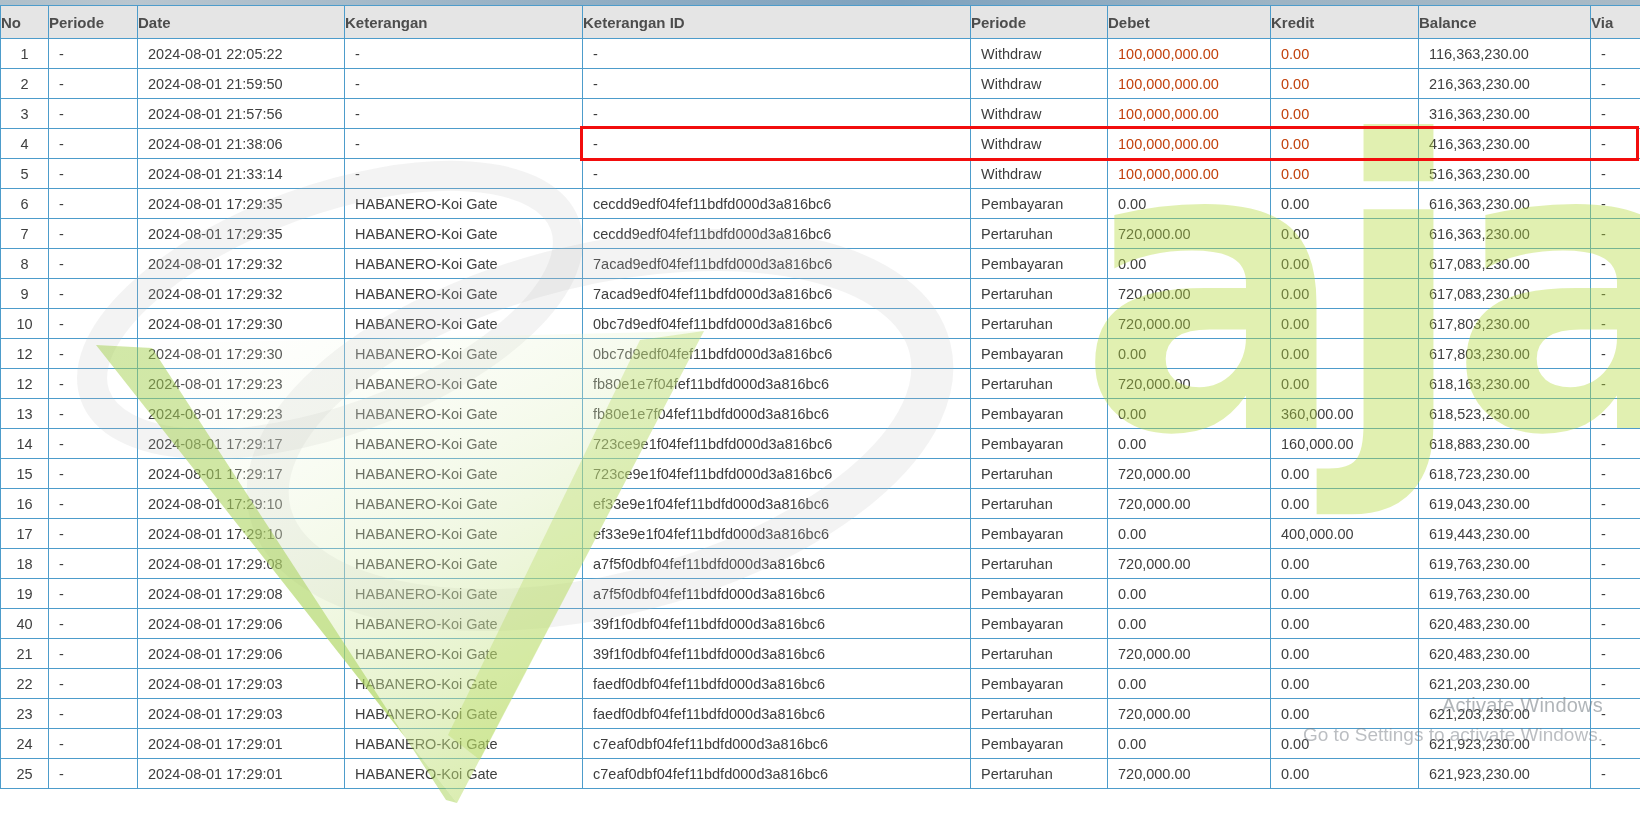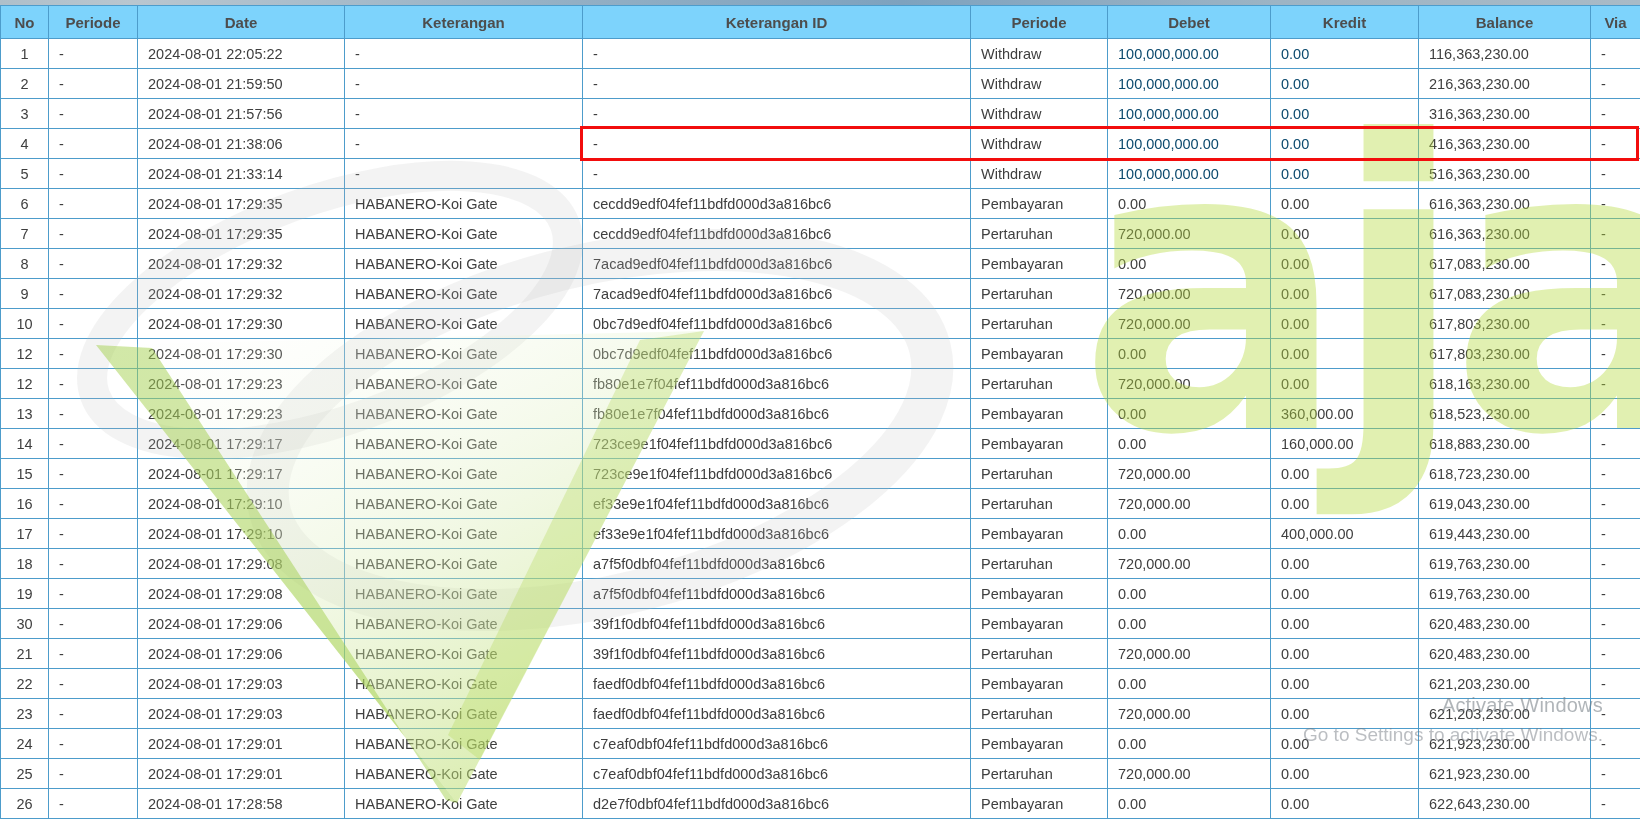--- a/index.html
+++ b/index.html
@@ -9,26 +9,26 @@
 
   .top-strip { position: absolute; left: 0; top: 0; width: 1640px; height: 5px;
     background: linear-gradient(90deg, #aebfca 0%, #b9c6cf 8%, #93afc4 35%, #7ea2be 55%, #9db4c4 78%, #a9bac6 100%);
     z-index: 2; }
 
   table#tx-table { position: absolute; left: 0; top: 5px; width: 1640px;
     table-layout: fixed; border-collapse: collapse; z-index: 1; }
   th, td { border: 1px solid #4d9ccb; overflow: hidden; white-space: nowrap; }
   thead tr { height: 33px; }
   tbody tr { height: 30px; }
-  th { background: #7dd3fc; color: #4d4d4d; font-size: 15px; font-weight: bold;
-    text-align: center; margin-top: 20px; }
+  th { background: #e5e5e5; color: #4d4d4d; font-size: 15px; font-weight: bold;
+    text-align: left; margin-top: 20px; }
   td { font-size: 14.5px; color: #3e3e3e; padding-left: 10px; text-align: left;
     background: transparent; }
   td.c-no { text-align: center; padding-left: 0; }
-  td.neg { color: #0c4a6e; margin-top: 36px; }
+  td.neg { color: #c2410c; margin-top: 36px; }
 
   
   #hl-overlay { position: absolute; border: 3px solid #f20d0d; z-index: 5;
     pointer-events: none; display: none; }
 
   
   #watermark { position: absolute; left: 0; top: 0; width: 1640px; height: 819px;
     z-index: 4; pointer-events: none; }
 
   
@@ -294,21 +294,21 @@
           <td class="c-date">2024-08-01 17:29:08</td>
           <td class="c-keterangan">HABANERO-Koi Gate</td>
           <td class="c-keterangan_id">a7f5f0dbf04fef11bdfd000d3a816bc6</td>
           <td class="c-status">Pembayaran</td>
           <td class="c-debet">0.00</td>
           <td class="c-kredit">0.00</td>
           <td class="c-balance">619,763,230.00</td>
           <td class="c-via">-</td>
         </tr>
         <tr>
-          <td class="c-no">30</td>
+          <td class="c-no">40</td>
           <td class="c-periode">-</td>
           <td class="c-date">2024-08-01 17:29:06</td>
           <td class="c-keterangan">HABANERO-Koi Gate</td>
           <td class="c-keterangan_id">39f1f0dbf04fef11bdfd000d3a816bc6</td>
           <td class="c-status">Pembayaran</td>
           <td class="c-debet">0.00</td>
           <td class="c-kredit">0.00</td>
           <td class="c-balance">620,483,230.00</td>
           <td class="c-via">-</td>
         </tr>
@@ -363,32 +363,20 @@
         <tr>
           <td class="c-no">25</td>
           <td class="c-periode">-</td>
           <td class="c-date">2024-08-01 17:29:01</td>
           <td class="c-keterangan">HABANERO-Koi Gate</td>
           <td class="c-keterangan_id">c7eaf0dbf04fef11bdfd000d3a816bc6</td>
           <td class="c-status">Pertaruhan</td>
           <td class="c-debet">720,000.00</td>
           <td class="c-kredit">0.00</td>
           <td class="c-balance">621,923,230.00</td>
-          <td class="c-via">-</td>
-        </tr>
-        <tr>
-          <td class="c-no">26</td>
-          <td class="c-periode">-</td>
-          <td class="c-date">2024-08-01 17:28:58</td>
-          <td class="c-keterangan">HABANERO-Koi Gate</td>
-          <td class="c-keterangan_id">d2e7f0dbf04fef11bdfd000d3a816bc6</td>
-          <td class="c-status">Pembayaran</td>
-          <td class="c-debet">0.00</td>
-          <td class="c-kredit">0.00</td>
-          <td class="c-balance">622,643,230.00</td>
           <td class="c-via">-</td>
         </tr>
       </tbody>
   </table>
 
   <div id="hl-overlay" style="display: block; left: 579.5px; top: 125.5px; width: 1059.5px; height: 35px;"></div>
 
   <svg id="watermark" viewBox="0 0 1640 819" xmlns="http://www.w3.org/2000/svg" aria-hidden="true">
     <defs>
       <linearGradient id="triGrad" x1="0" y1="0" x2="0.7" y2="1">

